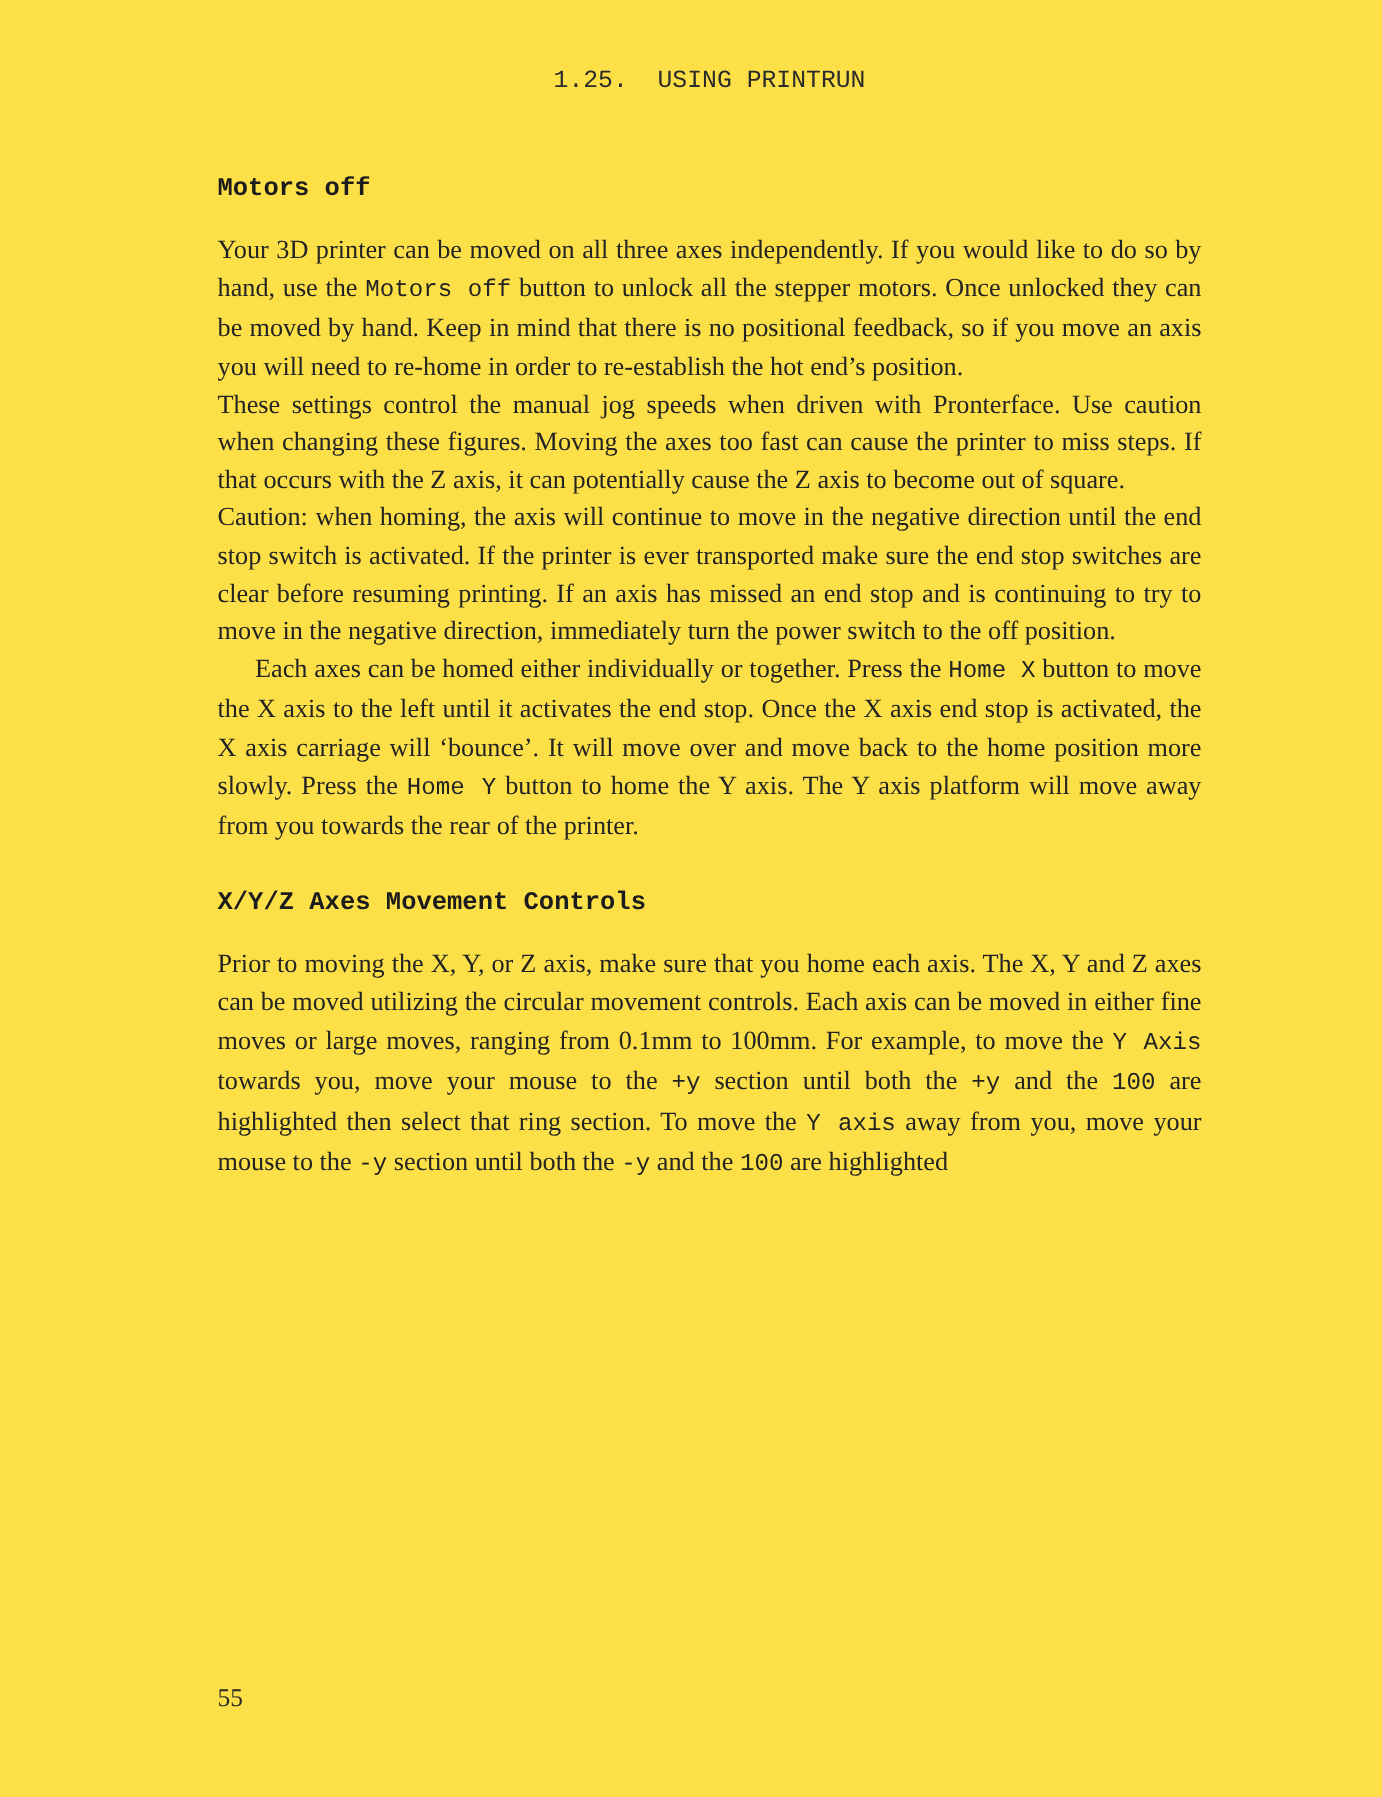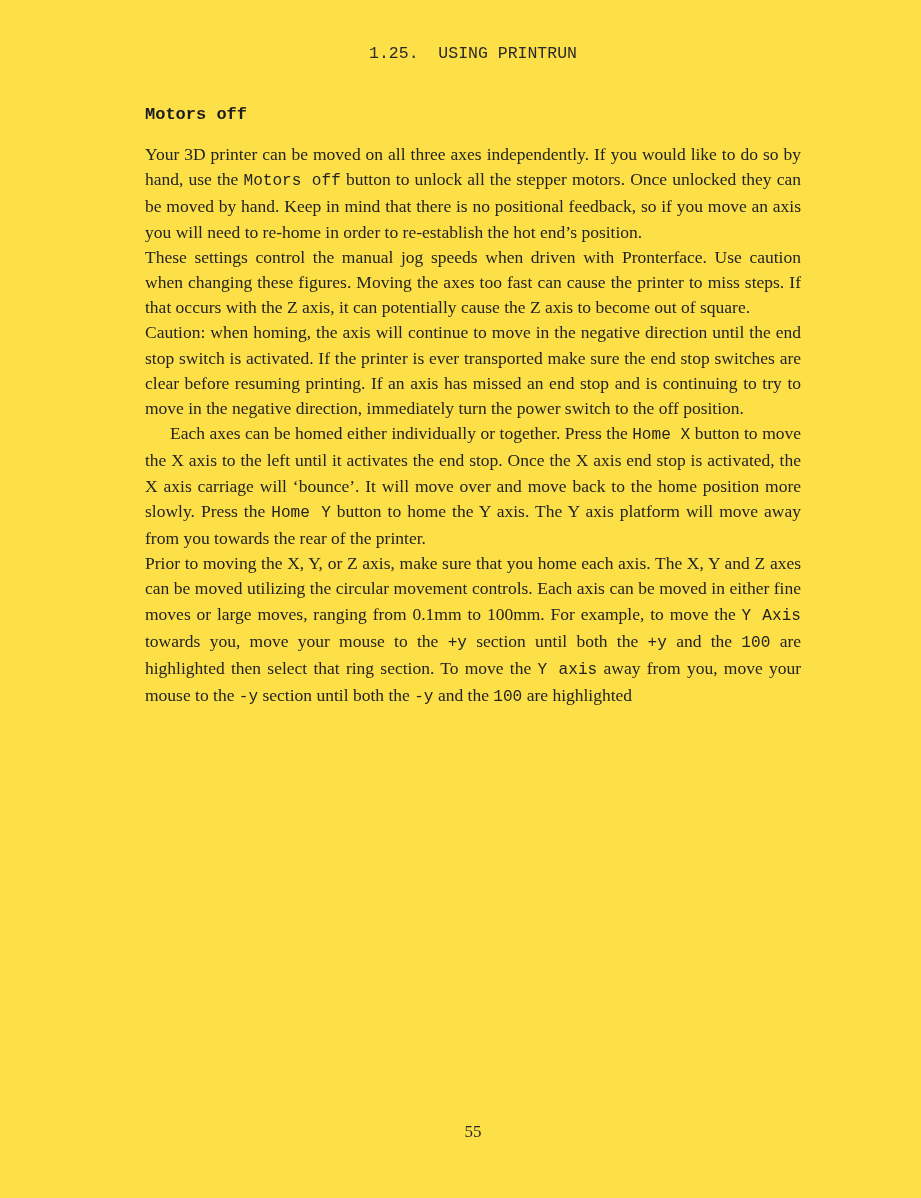--- a/index.html
+++ b/index.html
@@ -21,21 +21,21 @@
     left: 145px;
     width: 656px;
     text-align: center;
     font-family: "Liberation Mono", "DejaVu Sans Mono", monospace;
     font-size: 16.5px;
     color: #2a2a2a;
     white-space: pre;
   }
   .content {
     position: absolute;
-    top: 104px;
+    top: 116px;
     left: 145px;
     width: 656px;
     font-family: "Liberation Serif", "DejaVu Serif", serif;
     font-size: 17.5px;
     line-height: 25.2px;
     text-align: justify;
     color: #232323;
   }
   .sec-heading {
     font-family: "Liberation Mono", "DejaVu Sans Mono", monospace;
@@ -57,35 +57,36 @@
   }
   .tt {
     font-family: "Liberation Mono", "DejaVu Sans Mono", monospace;
     font-size: 0.92em;
   }
   .page-number {
     position: absolute;
     top: 1122px;
     left: 145px;
     width: 656px;
-    text-align: center;
+    text-align: left;
     font-family: "Liberation Serif", "DejaVu Serif", serif;
     font-size: 17px;
     color: #2a2a2a;
   }
 </style>
 </head>
 <body>
 
 <div class="page">
   <header class="running-header">1.25.  USING PRINTRUN</header>
 
   <main class="content">
       <h2 class="sec-heading">Motors off</h2>
       <p class=""><span>Your 3D printer can be moved on all three axes independently. If you would like to do so by hand, use the </span><span class="tt">Motors off</span><span> button to unlock all the stepper motors. Once unlocked they can be moved by hand. Keep in mind that there is no positional feedback, so if you move an axis you will need to re-home in order to re-establish the hot end’s position.</span></p>
       <p class=""><span>These settings control the manual jog speeds when driven with Pronterface. Use caution when changing these figures. Moving the axes too fast can cause the printer to miss steps. If that occurs with the Z axis, it can potentially cause the Z axis to become out of square.</span></p>
       <p class=""><span>Caution: when homing, the axis will continue to move in the negative direction until the end stop switch is activated. If the printer is ever transported make sure the end stop switches are clear before resuming printing. If an axis has missed an end stop and is continuing to try to move in the negative direction, immediately turn the power switch to the off position.</span></p>
       <p class="indent"><span>Each axes can be homed either individually or together. Press the </span><span class="tt">Home X</span><span> button to move the X axis to the left until it activates the end stop. Once the X axis end stop is activated, the X axis carriage will ‘bounce’. It will move over and move back to the home position more slowly. Press the </span><span class="tt">Home Y</span><span> button to home the Y axis. The Y axis platform will move away from you towards the rear of the printer.</span></p>
+      <h2 class="sec-heading">X/Y/Z Axes Movement Controls</h2>
       <p class=""><span>Prior to moving the X, Y, or Z axis, make sure that you home each axis. The X, Y and Z axes can be moved utilizing the circular movement controls. Each axis can be moved in either fine moves or large moves, ranging from 0.1mm to 100mm. For example, to move the </span><span class="tt">Y Axis</span><span> towards you, move your mouse to the </span><span class="tt">+y</span><span> section until both the </span><span class="tt">+y</span><span> and the </span><span class="tt">100</span><span> are highlighted then select that ring section. To move the </span><span class="tt">Y axis</span><span> away from you, move your mouse to the </span><span class="tt">-y</span><span> section until both the </span><span class="tt">-y</span><span> and the </span><span class="tt">100</span><span> are highlighted</span></p>
     </main>
 
   <footer class="page-number">55</footer>
 </div>
 
 </body></html>

